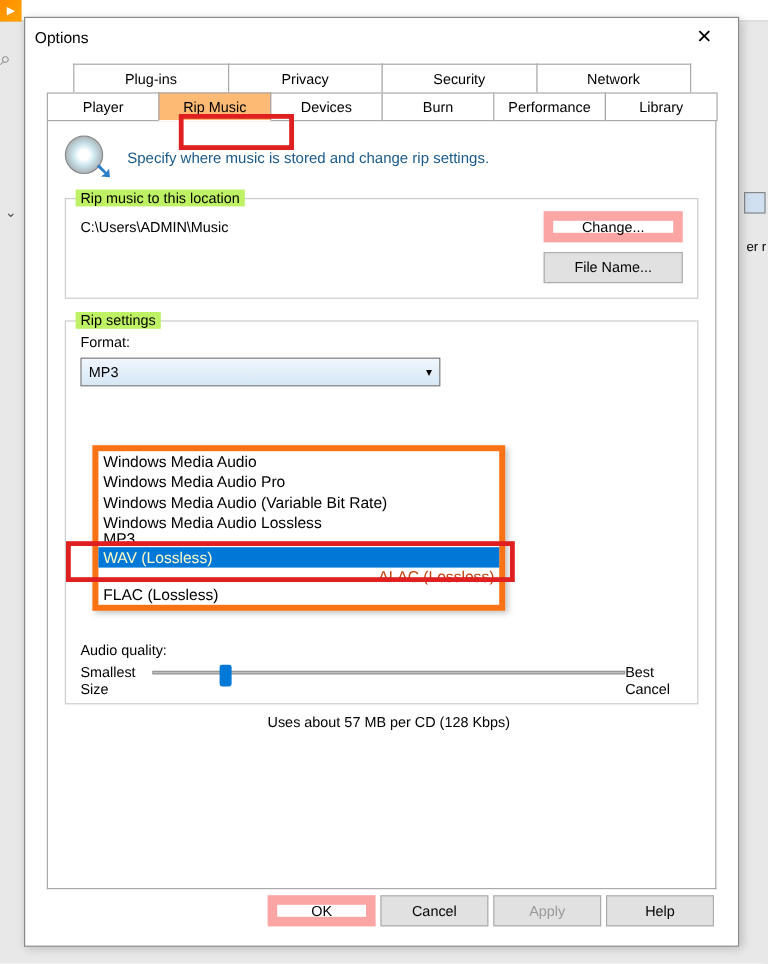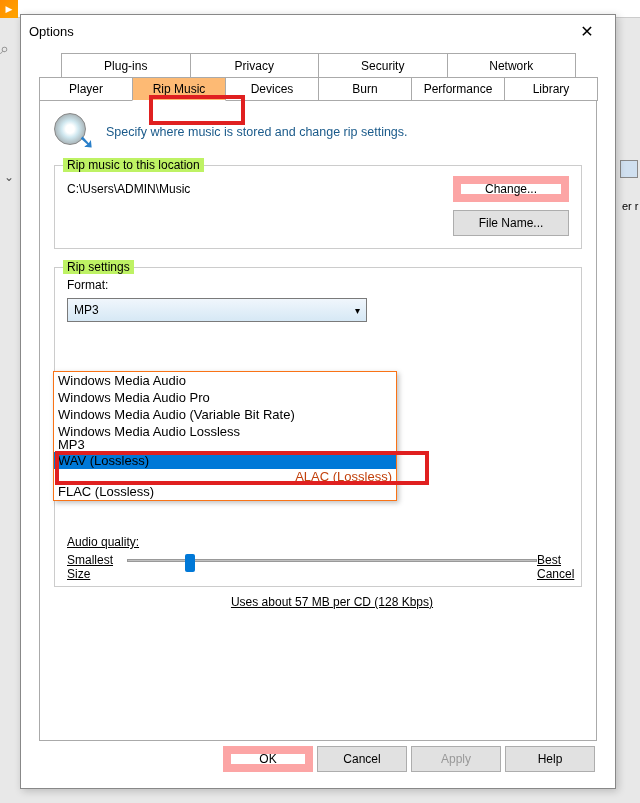--- a/index.html
+++ b/index.html
@@ -192,41 +192,41 @@
     }
     .combo .chev {
       margin-left: auto;
       margin-right: 6px;
       font-size: 10px;
     }
     
     .dropdown {
       position: absolute;
       top: 356px;
-      left: 32px;
+      left: 56px;
       width: 344px;
       background: #fff;
-      border: 1px solid #f97316;
+      border: 5px solid #f97316;
       box-shadow: 2px 2px 5px rgba(0,0,0,0.25);
       z-index: 50;
       font-size: 13px;
     }
     .dropdown .opt {
       padding: 1px 4px;
       cursor: pointer;
       white-space: nowrap;
     }
     .dropdown .opt.mp3 {
       line-height: 8px;
       height: 12px;
       overflow: hidden;
     }
     .dropdown .opt.selected {
       background: #0078d7;
-      color: #000000;
+      color: #fef9c3;
     }
     .dropdown .opt.alac {
       color: #c2410c;
       text-decoration: line-through;
       text-decoration-color: transparent;
       overflow: hidden;
       height: 14px;
       line-height: 14px;
       text-align: right;
     }
@@ -238,22 +238,21 @@
       width: 374px;
       height: 34px;
       pointer-events: none;
       z-index: 60;
     }
     
     .audio-quality {
       position: absolute;
       top: 520px;
       left: 46px;
-      right: 18px;
-      text-decoration: underline;
+      right: 34px;
     }
     .aq-label {
       font-size: 12px;
       margin-bottom: 4px;
     }
     .slider-row {
       display: flex;
       align-items: flex-start;
       font-size: 12px;
     }

